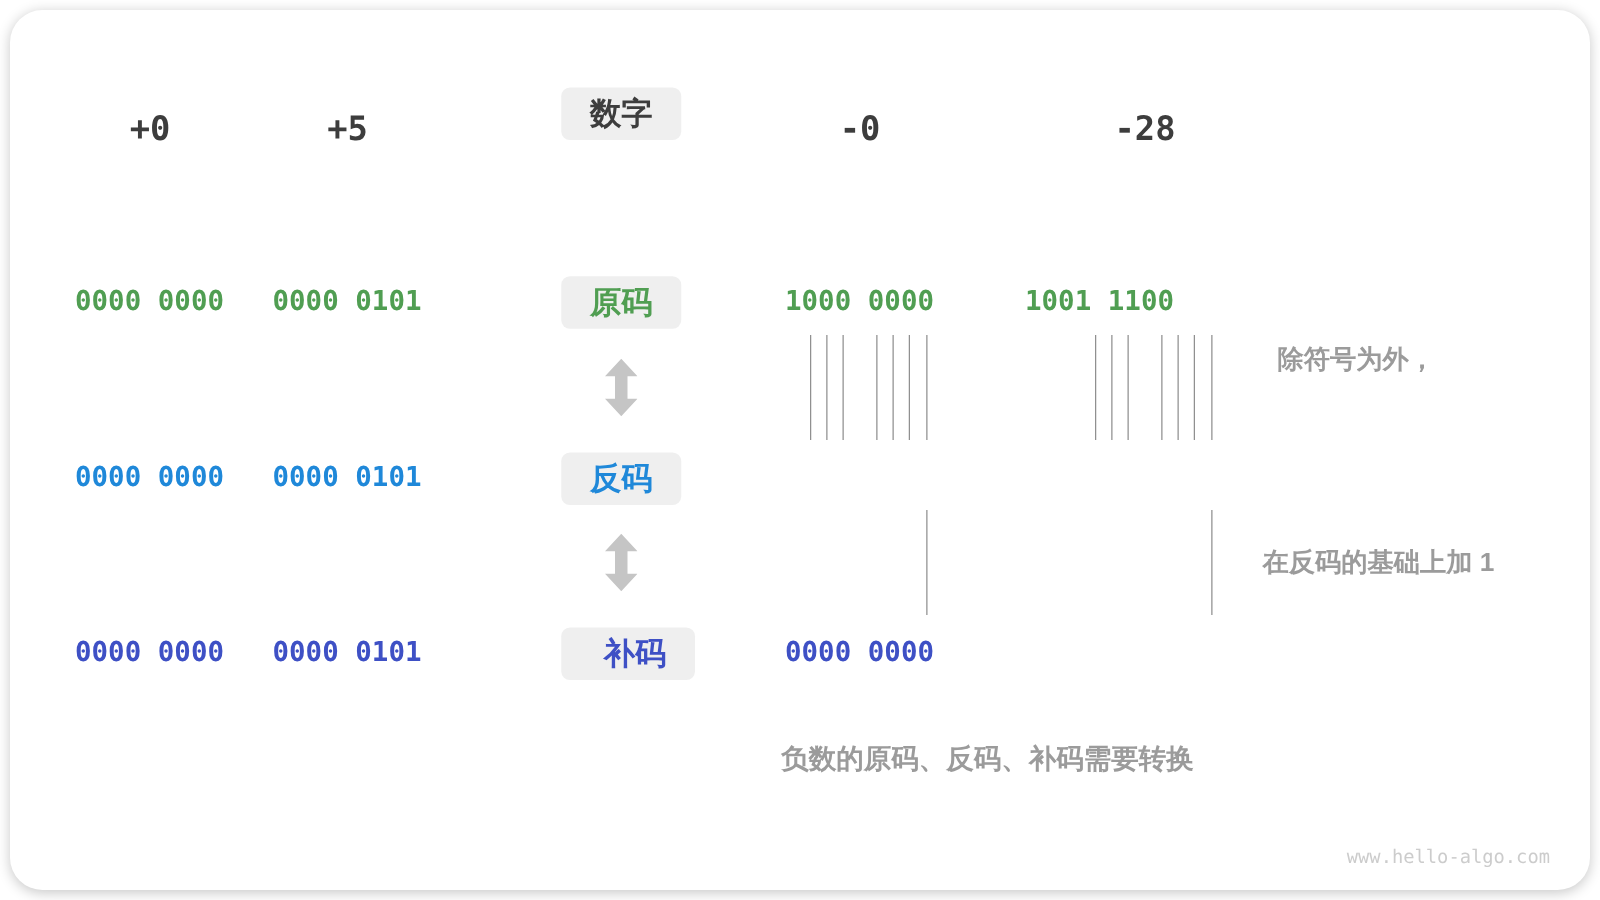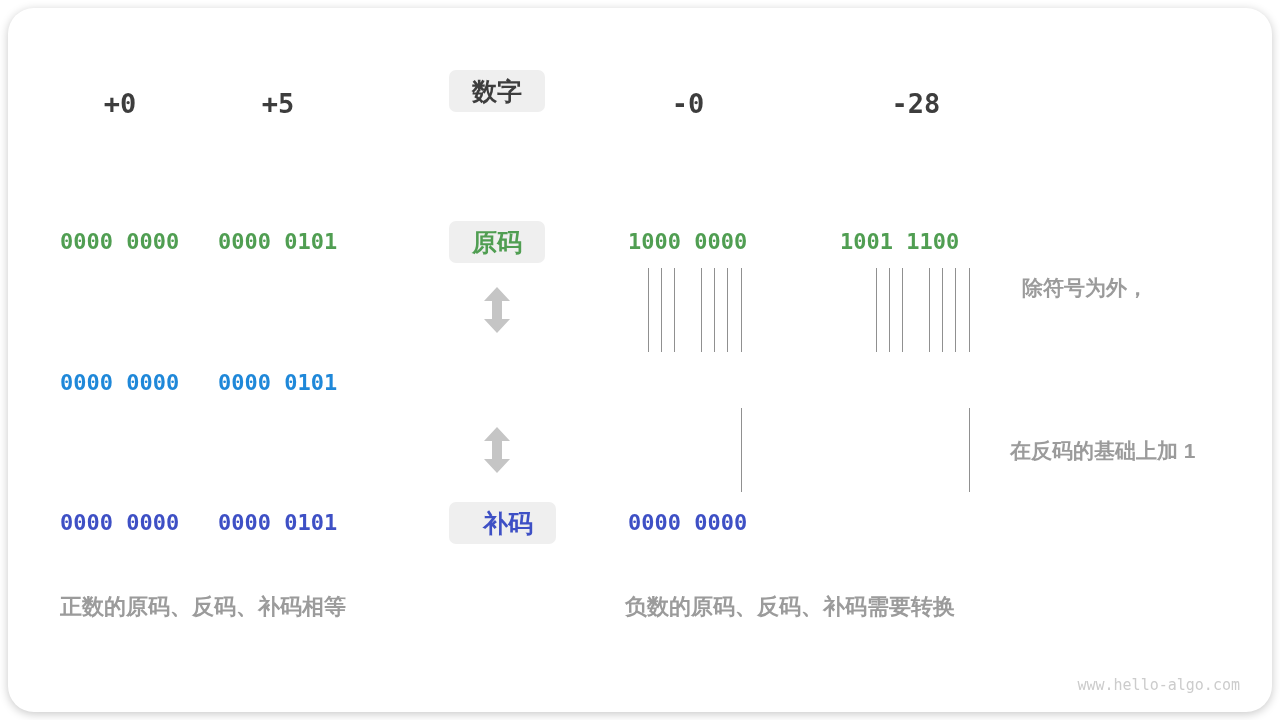--- a/index.html
+++ b/index.html
@@ -84,21 +84,21 @@
   <div class="abs hdr-num" style="left:60px;  top:83px;">+0</div>
   <div class="abs hdr-num" style="left:218px; top:83px;">+5</div>
   <div class="abs badge dark" style="left:449px; top:70px;">数字</div>
   <div class="abs hdr-num" style="left:628px; top:83px;">-0</div>
   <div class="abs hdr-num" style="left:856px; top:83px;">-28</div>
 
   <div class="abs bin green" style="left:60px;  top:221px;">0000 0000</div>
   <div class="abs bin green" style="left:218px; top:221px;">0000 0101</div>
   <div class="abs badge green" style="left:449px; top:221px;">原码</div>
   <div class="abs bin green" style="left:628px; top:221px;">1000 0000</div>
-  <div class="abs bin green" style="left:840px; top:221px;">1001 1100</div>
+  <div class="abs bin green" style="left:820px; top:221px;">1001 1100</div>
 
   <svg class="abs" style="left:484px; top:287px;" width="26" height="46" viewBox="0 0 26 46">
     <polygon points="13,0 26,14 18,14 18,32 26,32 13,46 0,32 8,32 8,14 0,14" fill="#c5c5c5"></polygon>
   </svg>
 
   <div class="abs tick" style="left:648px; top:268px;"></div>
   <div class="abs tick" style="left:661px; top:268px;"></div>
   <div class="abs tick" style="left:674px; top:268px;"></div>
   <div class="abs tick" style="left:701px; top:268px;"></div>
   <div class="abs tick" style="left:714px; top:268px;"></div>
@@ -110,33 +110,33 @@
   <div class="abs tick" style="left:902px; top:268px;"></div>
   <div class="abs tick" style="left:929px; top:268px;"></div>
   <div class="abs tick" style="left:942px; top:268px;"></div>
   <div class="abs tick" style="left:955px; top:268px;"></div>
   <div class="abs tick" style="left:969px; top:268px;"></div>
 
   <div class="abs note" style="left:1010px; top:274px;padding-left:12px;">除符号为外，</div>
 
   <div class="abs bin blue" style="left:60px;  top:362px;">0000 0000</div>
   <div class="abs bin blue" style="left:218px; top:362px;">0000 0101</div>
+  <div class="abs badge blue" style="left:449px; top:362px;">反码</div>
 
   <svg class="abs" style="left:484px; top:427px;" width="26" height="46" viewBox="0 0 26 46">
     <polygon points="13,0 26,14 18,14 18,32 26,32 13,46 0,32 8,32 8,14 0,14" fill="#c5c5c5"></polygon>
   </svg>
 
   <div class="abs tick" style="left:741px; top:408px;"></div>
   <div class="abs tick" style="left:969px; top:408px;"></div>
 
   <div class="abs note" style="left:1010px; top:437px;">在反码的基础上加 1</div>
 
   <div class="abs bin indigo" style="left:60px;  top:502px;">0000 0000</div>
   <div class="abs bin indigo" style="left:218px; top:502px;">0000 0101</div>
   <div class="abs badge indigo" style="left:449px; top:502px;padding-left:11px;">补码</div>
   <div class="abs bin indigo" style="left:628px; top:502px;">0000 0000</div>
 
-  <div class="abs caption" style="left:60px;  top:592px;">正数的原码、反码、补码相等</div>
   <div class="abs caption" style="left:625px; top:592px;">负数的原码、反码、补码需要转换</div>
 
   <div class="abs watermark" style="right:40px; top:676px;">www.hello-algo.com</div>
 
 </div>
 
 </body></html>

